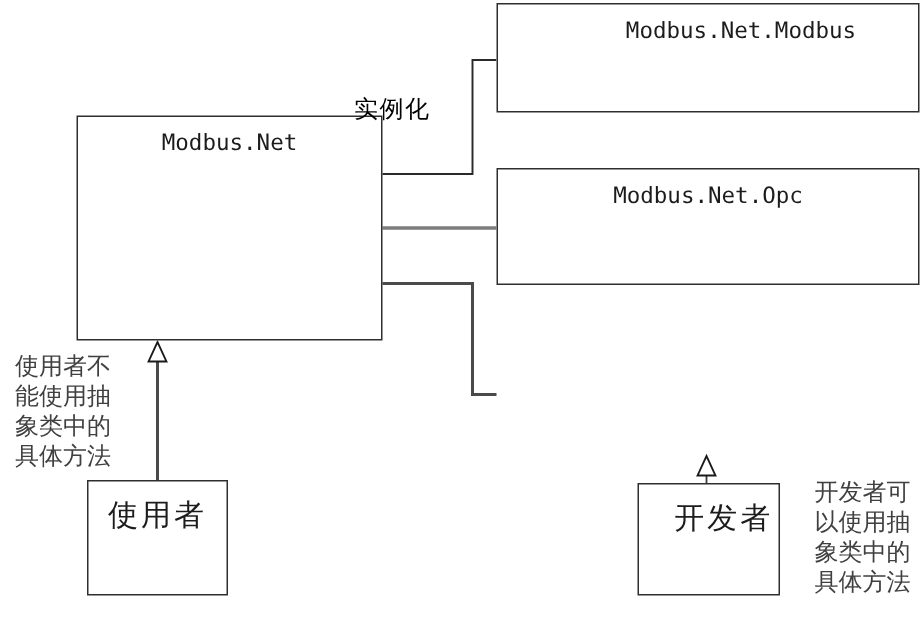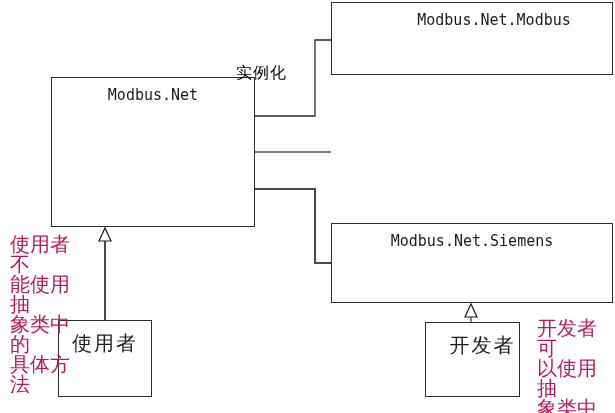--- a/index.html
+++ b/index.html
@@ -50,42 +50,42 @@
     position: absolute;
     left: 236px;
     top: 63px;
     font-size: 16px;
     color: #000000;
     letter-spacing: 1px;
     white-space: nowrap;
   }
   .note {
     position: absolute;
-    color: #be185d;
-    font-size: 20px;
+    color: #404040;
+    font-size: 16px;
     line-height: 20px;
     white-space: pre-line;
   }
   .note-user {
     left: 10px;
     top: 234px;
     width: 70px;
     text-align: left;
   }
   .note-dev-restriction {
     left: 243px;
     top: 306px;
     width: 134px;
     text-align: center;
   }
   .note-dev-ability {
     left: 537px;
     top: 318px;
     width: 70px;
-    text-align: left;
+    text-align: right;
   }
 </style>
 </head>
 <body>
 
 <div id="canvas">
 
   <svg id="wires" viewBox="0 0 615 413" xmlns="http://www.w3.org/2000/svg">
 
     <polyline points="331,40 315,40 315,116 222,116" fill="none" stroke="#2a2a2a" stroke-width="1.3"></polyline>
@@ -105,24 +105,24 @@
   </svg>
 
   <div class="node" style="left:3px; top:77px; width:204px; height:150px;margin-left:48px;">
     <span class="node-title mono-title">Modbus.Net</span>
   </div>
 
   <div class="node" style="left:331px; top:2px; width:282px; height:73px;padding-left:44px;">
     <span class="node-title mono-title">Modbus.Net.Modbus</span>
   </div>
 
+  <div class="node" style="left:331px; top:112px; width:282px; height:78px;">
+    <span class="node-title mono-title">Modbus.Net.Opc</span>
+  </div>
 
-  <div class="node" style="left:331px; top:223px; width:282px; height:80px;">
-    <span class="node-title mono-title">Modbus.Net.Siemens</span>
-  </div>
 
   <div class="node" style="left:58px; top:320px; width:94px; height:77px;">
     <span class="node-title cjk-title">使用者</span>
   </div>
 
   <div class="node" style="left:425px; top:322px; width:95px; height:75px;padding-left:20px;">
     <span class="node-title cjk-title">开发者</span>
   </div>
 
   <div class="edge-label">实例化</div>

